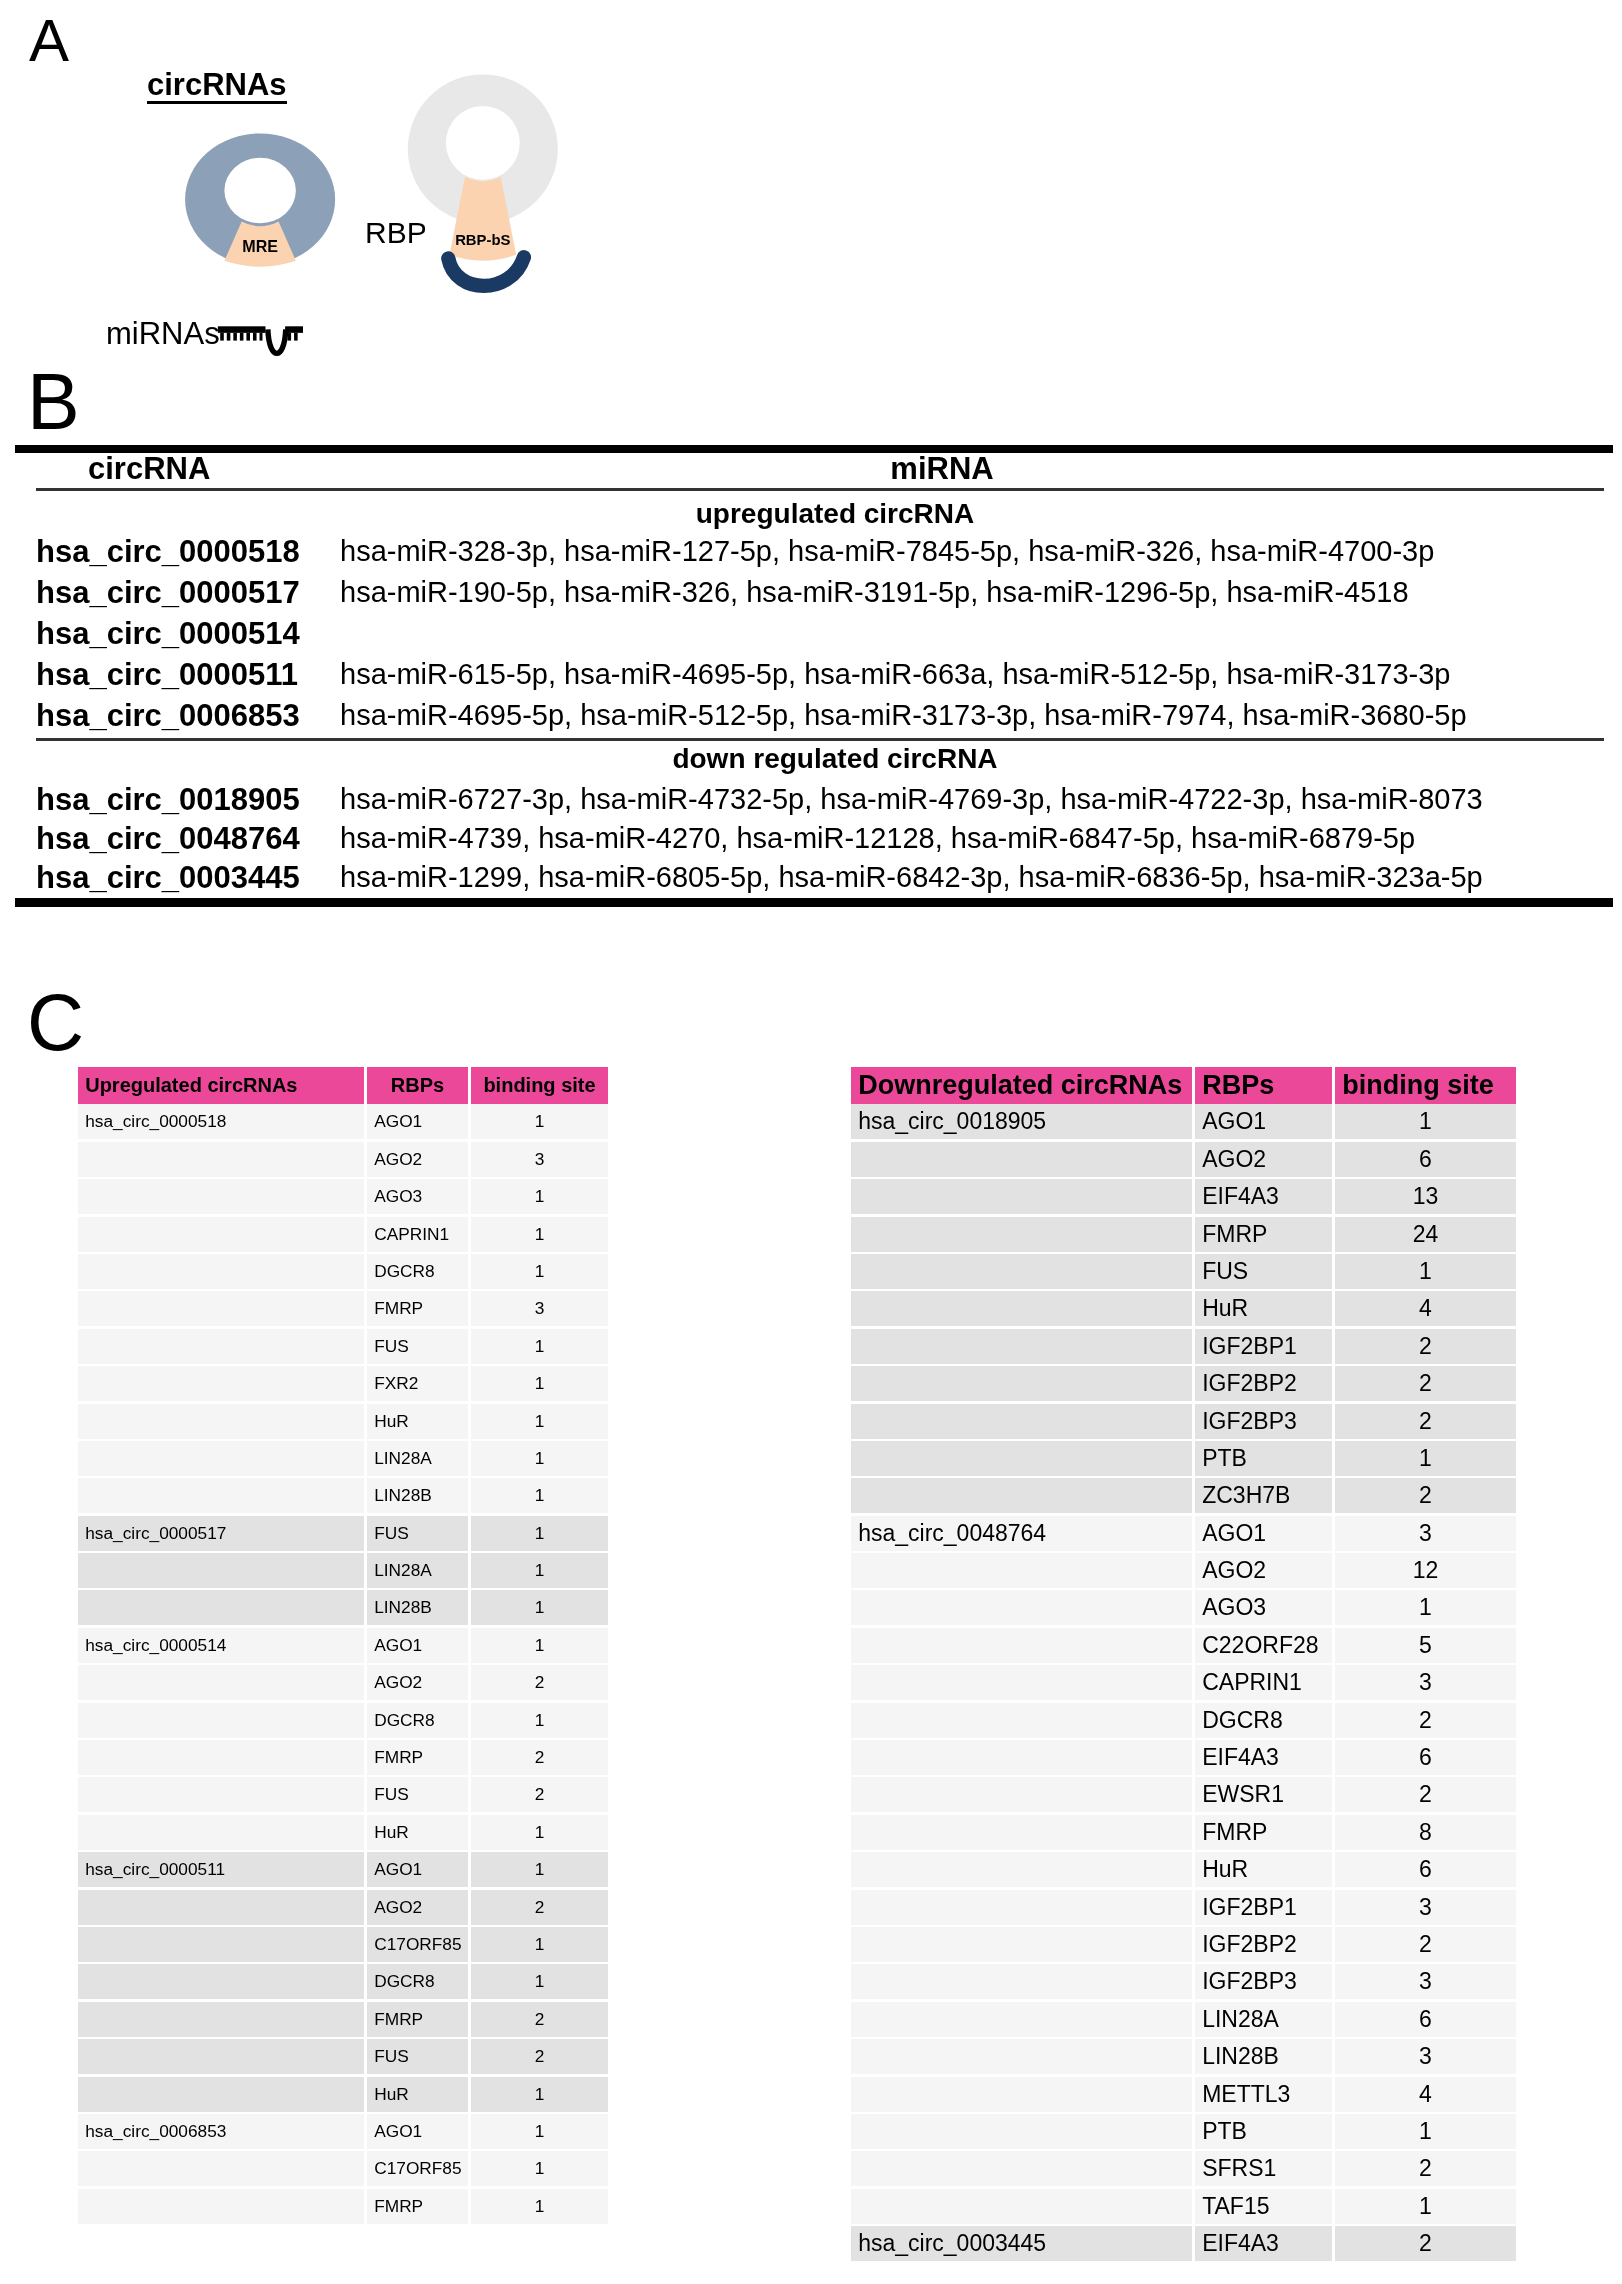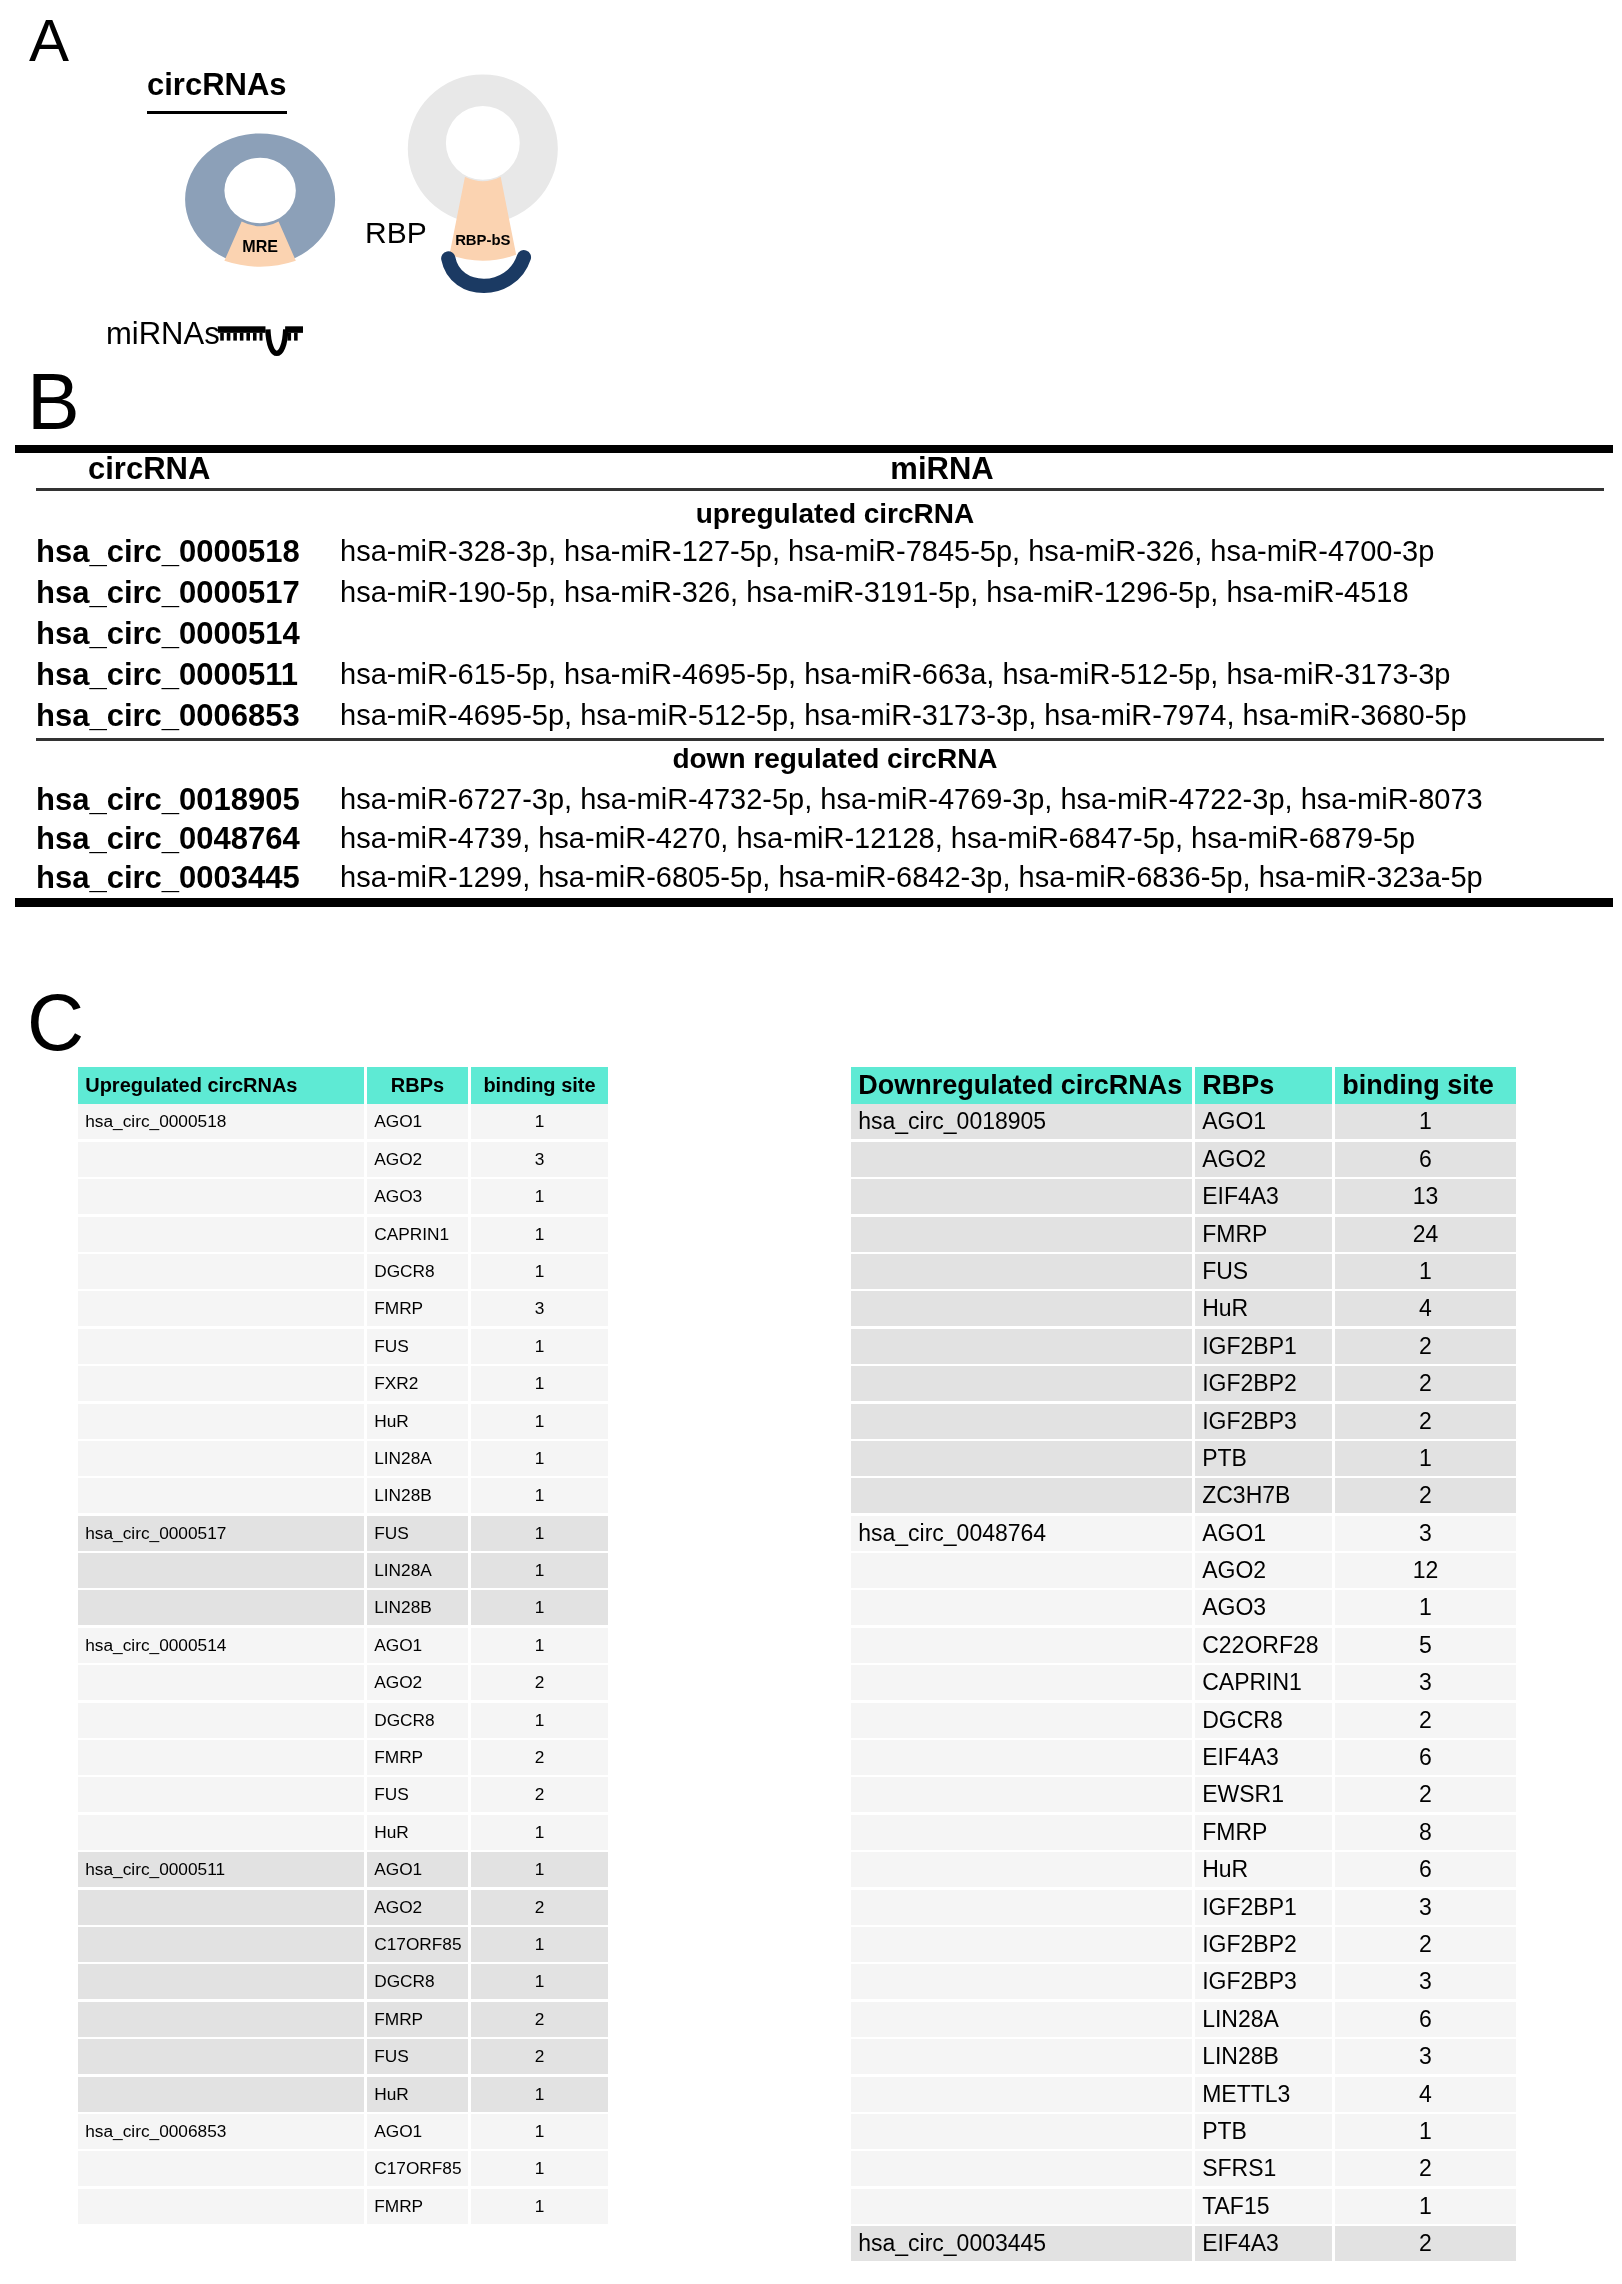--- a/index.html
+++ b/index.html
@@ -8,21 +8,21 @@
     font-family:"Liberation Sans", sans-serif;color:#000;
   }
   .abs{position:absolute}
   .panel-label{font-size:60px;line-height:1;font-weight:400}
   #label-a{left:29px;top:10.7px}
   #label-b{left:27px;top:362px;font-size:79px}
   #label-c{left:27px;top:983px;font-size:79px}
 
   
   #a-title{left:147px;top:69px;font-size:31px;font-weight:bold;line-height:1;
-           border-bottom:3px solid #000;padding-bottom:11px}
+           border-bottom:3px solid #000;padding-bottom:1px}
   #a-svg{left:0;top:0;width:656px;height:393px}
   #a-mirnas-label{left:106px;top:318px;font-size:31px;line-height:1}
   #a-rbp-label{left:365px;top:218px;font-size:30px;line-height:1}
 
   
   .b-bar{background:#000}
   #b-topbar{left:15px;top:445px;width:1598px;height:7.8px}
   #b-bottombar{left:15px;top:898px;width:1598px;height:9px}
   .b-line{background:#333}
   #b-underline{left:36px;top:488px;width:1568px;height:3px}
@@ -37,21 +37,21 @@
   #b-rows-1{top:780px}
   .b-row{position:relative;height:41px;line-height:41px;white-space:nowrap}
   #b-rows-1 .b-row{height:39px;line-height:39px}
   .b-name{position:absolute;left:36px;font-weight:bold;font-size:31px}
   .b-list{position:absolute;left:340px;font-size:29px}
 
   
   .c-table{position:absolute;display:grid;column-gap:3px;row-gap:2.4px;background:#fff}
   #c-table-0{left:78px;top:1067px;grid-template-columns:286px 101px 137px;grid-auto-rows:35px}
   #c-table-1{left:851px;top:1067px;grid-template-columns:341px 137px 181px;grid-auto-rows:35px}
-  .c-head{height:37px;line-height:37px;background:#5eead4;font-weight:bold;overflow:hidden;white-space:nowrap}
+  .c-head{height:37px;line-height:37px;background:#ec4899;font-weight:bold;overflow:hidden;white-space:nowrap}
   #c-table-0 .c-head{font-size:20px}
   #c-table-1 .c-head{font-size:27px}
   .c-cell{overflow:hidden;white-space:nowrap}
   #c-table-0 .c-cell{font-size:17.3px;line-height:35px}
   #c-table-1 .c-cell{font-size:23px;line-height:35px}
   .light{background:#f5f5f5}
   .dark{background:#e2e2e2}
   .pad{padding-left:7.2px}
   .center{text-align:center}
 </style>

